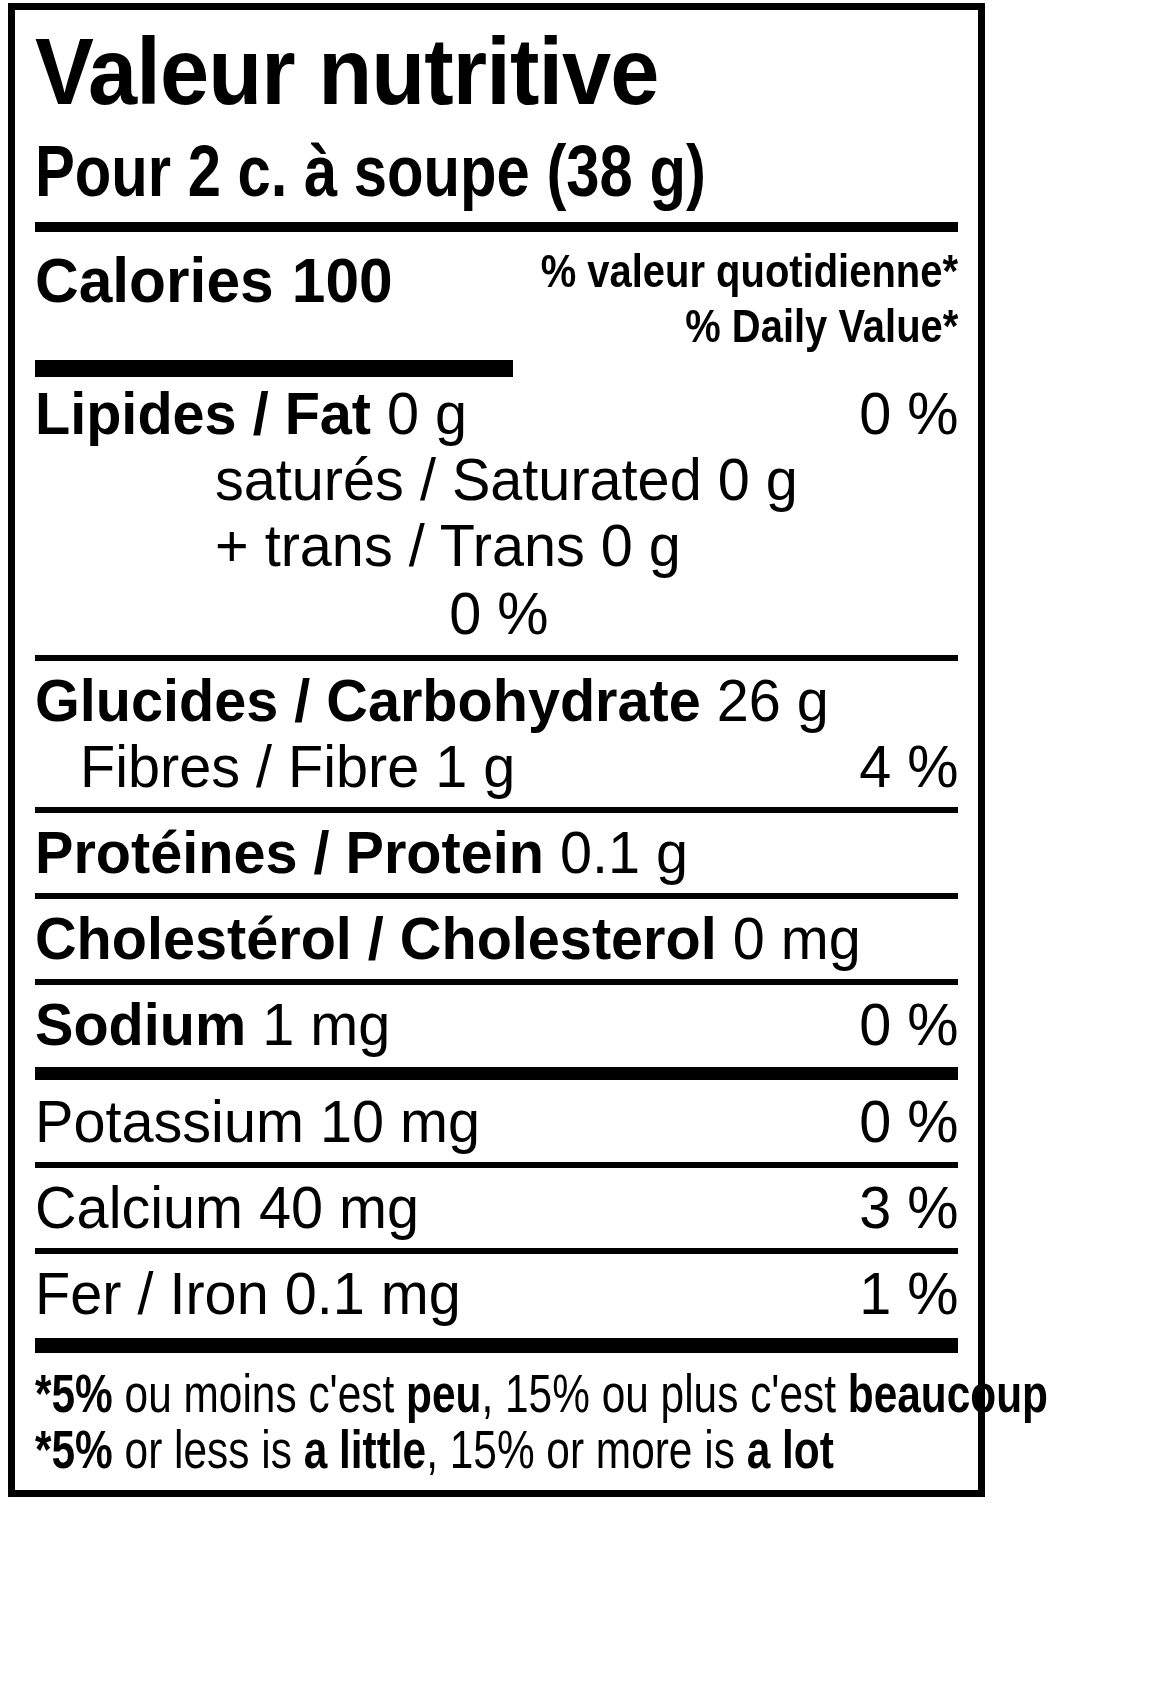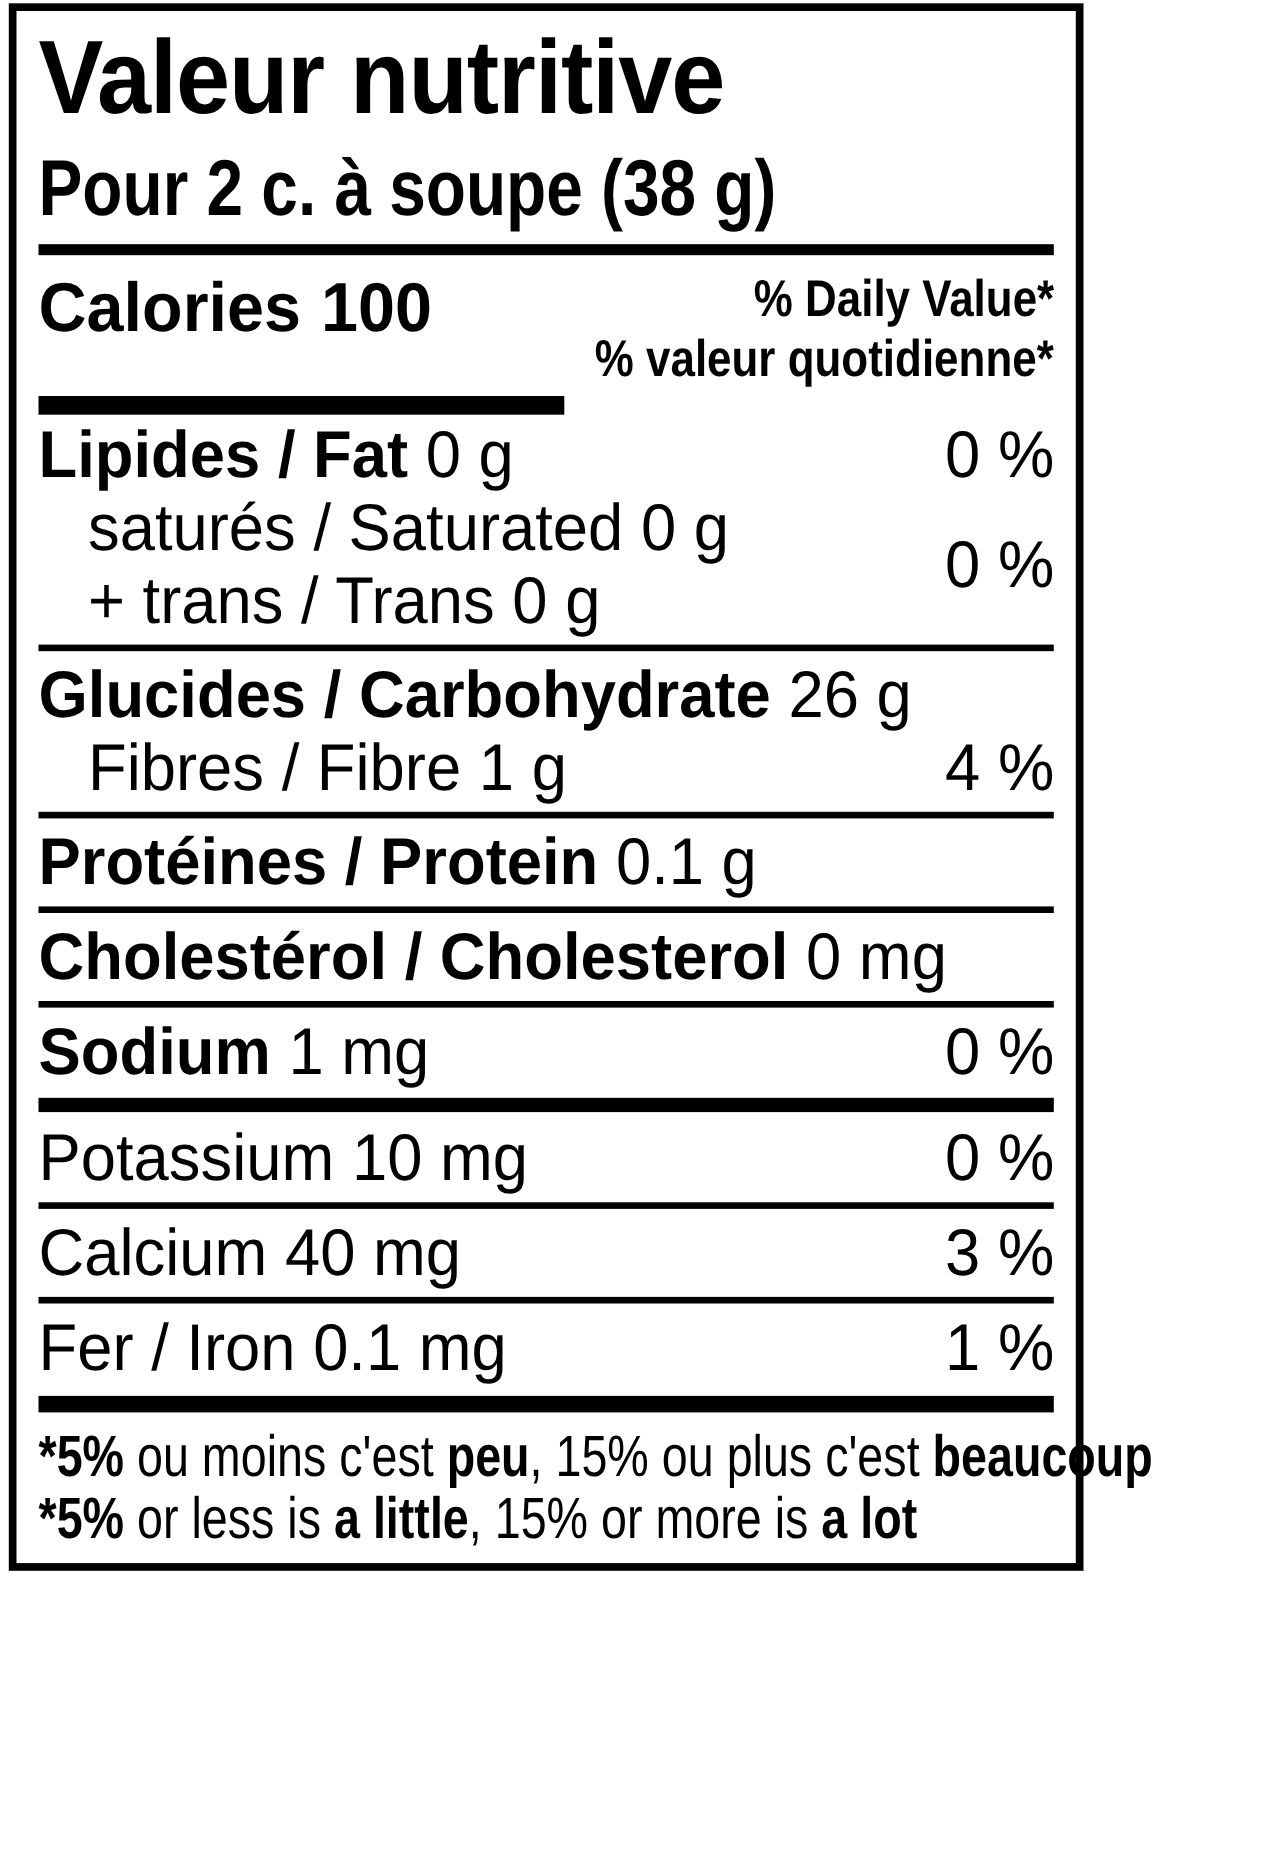--- a/index.html
+++ b/index.html
@@ -30,21 +30,21 @@
   .calories{font-size:63px;font-weight:700;line-height:80px;}
   .calories .val{margin-left:.30em;}
   .dv-head{text-align:right;font-size:47px;font-weight:700;line-height:55px;padding-top:3px;}
   .bar-cal{width:478px;height:17px;background:#000;margin-top:7px;}
 
   .rows{margin-top:4px;}
   .row{display:flex;justify-content:space-between;align-items:flex-start;
        font-size:60px;line-height:66px;}
   .row .b{font-weight:700;}
   .sub{padding-left:45px;}
-  .satgrp{display:flex;justify-content:space-between;align-items:center;}
+  .satgrp{display:flex;justify-content:space-between;align-items:center;flex-direction:column;}
   .satgrp .lines{display:flex;flex-direction:column;}
   .dv{font-size:60px;}
 
   .sep-thin{height:6px;background:#000;margin:7px 0;}
   .sep-thick{height:13px;background:#000;margin:9px 0;}
   .sep-xthick{height:15px;background:#000;margin:11px 0 13px 0;}
 
   .footnote{font-size:53px;line-height:56px;}
   .footnote .b{font-weight:700;}
 </style>
@@ -55,22 +55,22 @@
 
   <div class="title"><span class="cx sx93">Valeur nutritive</span></div>
 
   <div class="serving first"><span class="cx sx83">Pour 2 c. à soupe (38 g)</span></div>
 
   <div class="rule-md"></div>
 
   <div class="cal-block">
     <div class="calories"><span class="cx sx96"><span>Calories</span><span class="val">100</span></span></div>
     <div class="dv-head">
+      <div><span class="cx cx-r sx85">% valeur quotidienne*</span></div>
       <div><span class="cx cx-r sx85">% Daily Value*</span></div>
-      <div><span class="cx cx-r sx85">% valeur quotidienne*</span></div>
     </div>
   </div>
 
   <div class="bar-cal"></div>
 
   <div class="rows">
 
     <div class="row">
       <span class="cx sx96"><span class="b">Lipides / Fat</span><span> 0 g</span></span>
       <span class="dv cx cx-r sx96">0 %</span>

